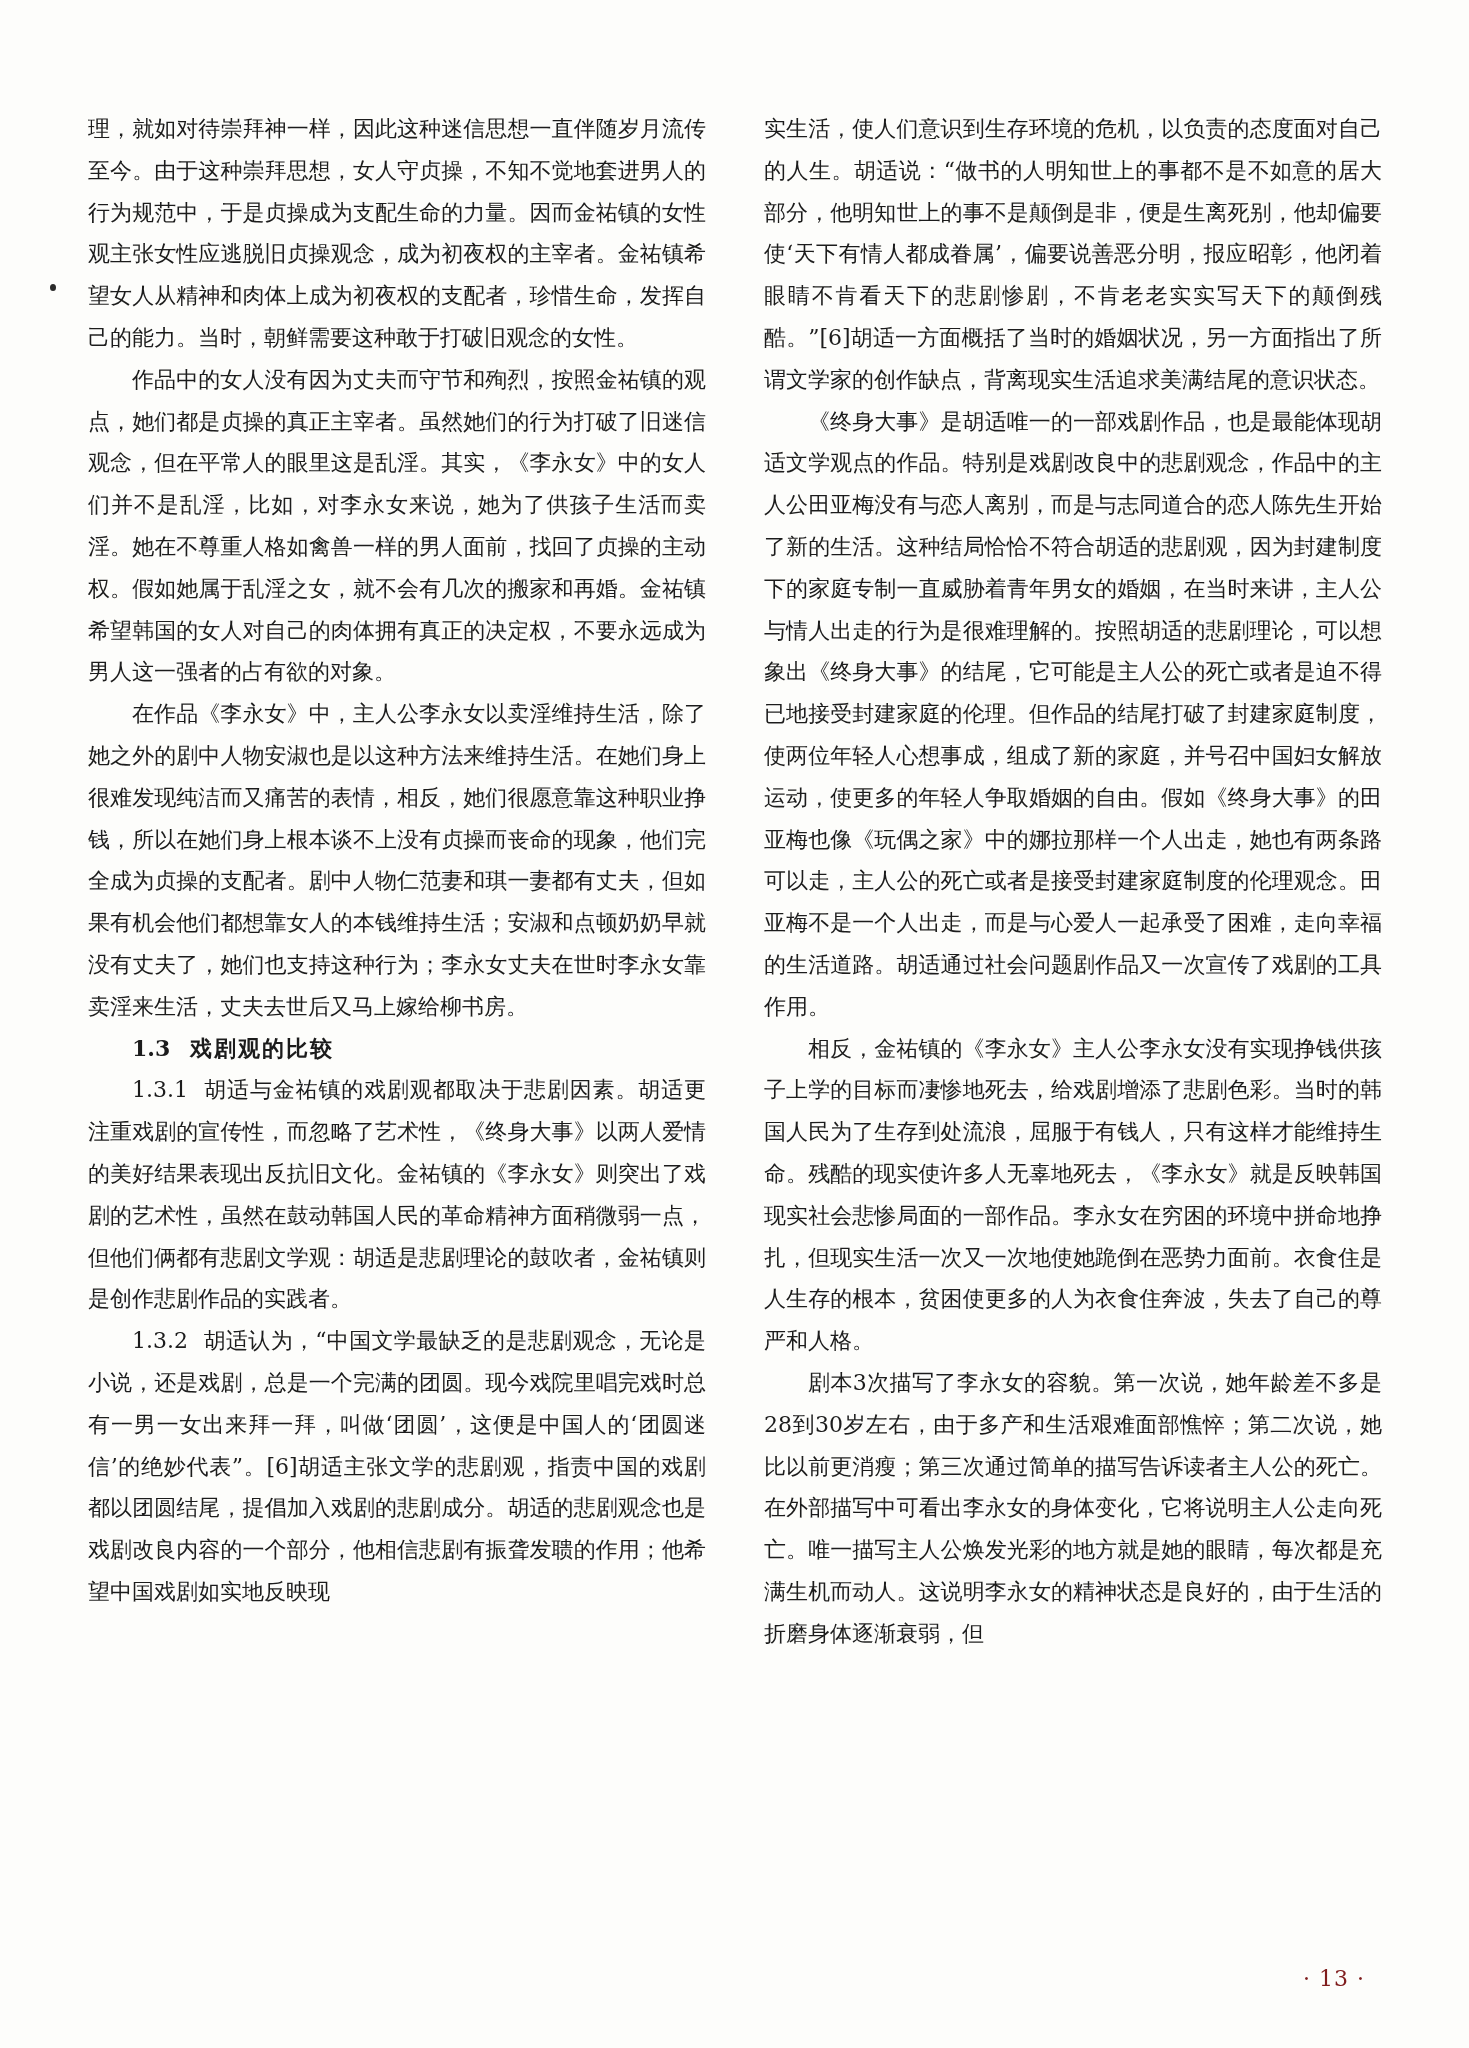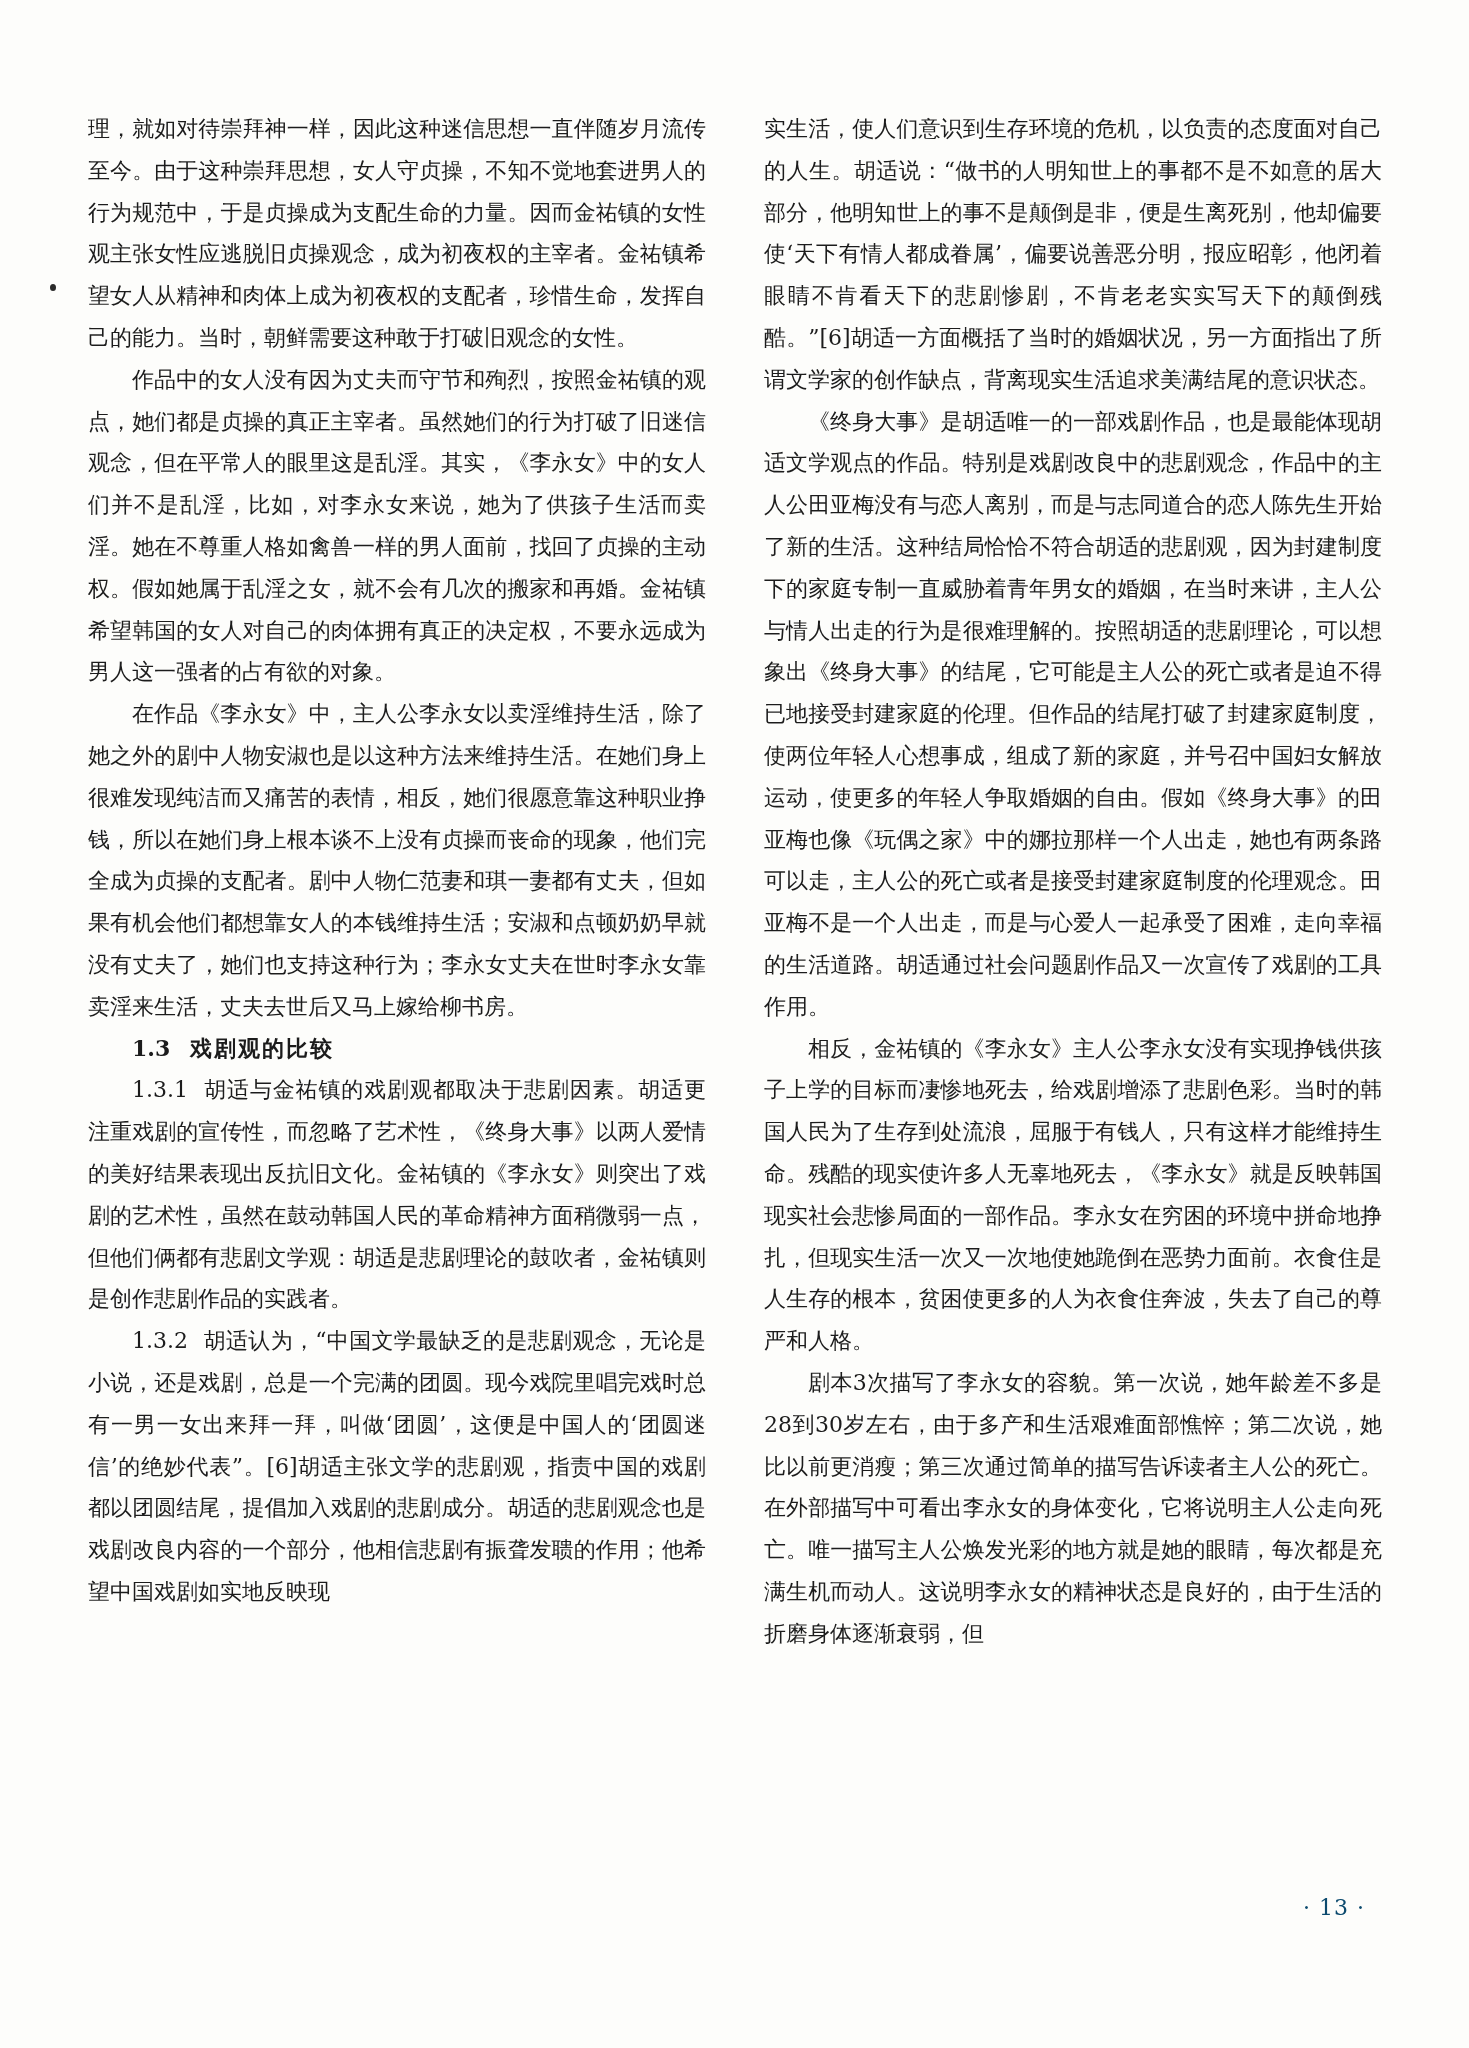--- a/index.html
+++ b/index.html
@@ -46,25 +46,25 @@
   .heading .htitle {
     letter-spacing: 2px;
     margin-top: 48px;
   }
   .subnum {
     font-weight: normal;
     margin-right: 0.7em;
   }
   .page-number {
     position: absolute;
-    top: 1895px;
+    top: 1966px;
     right: 104px;
     font-size: 22px;
     letter-spacing: 1px;
-    color: #0c4a6e;
+    color: #7f1d1d;
   }
   .margin-dot {
     position: absolute;
     left: 50px;
     top: 284px;
     width: 6px;
     height: 7px;
     background: #2a2a2a;
     border-radius: 50%;
   }

